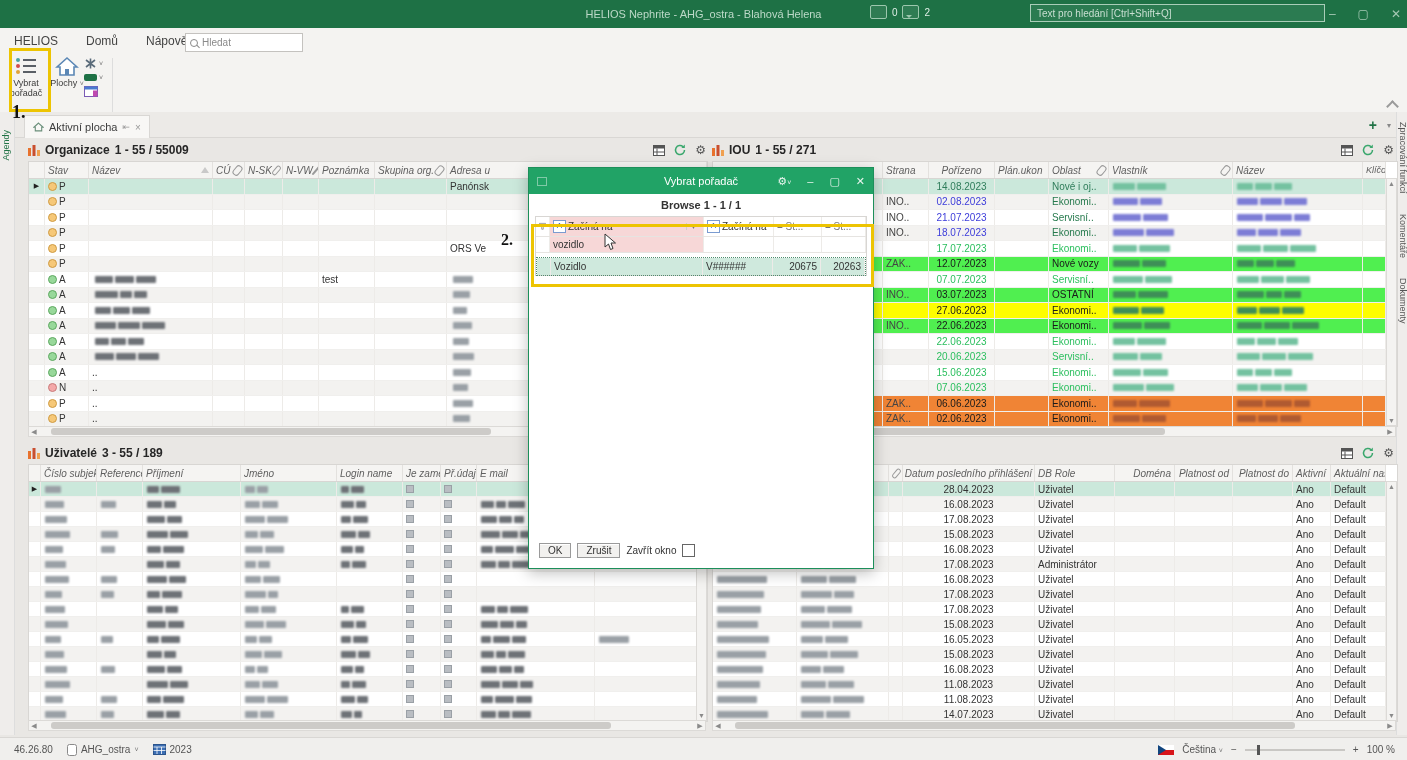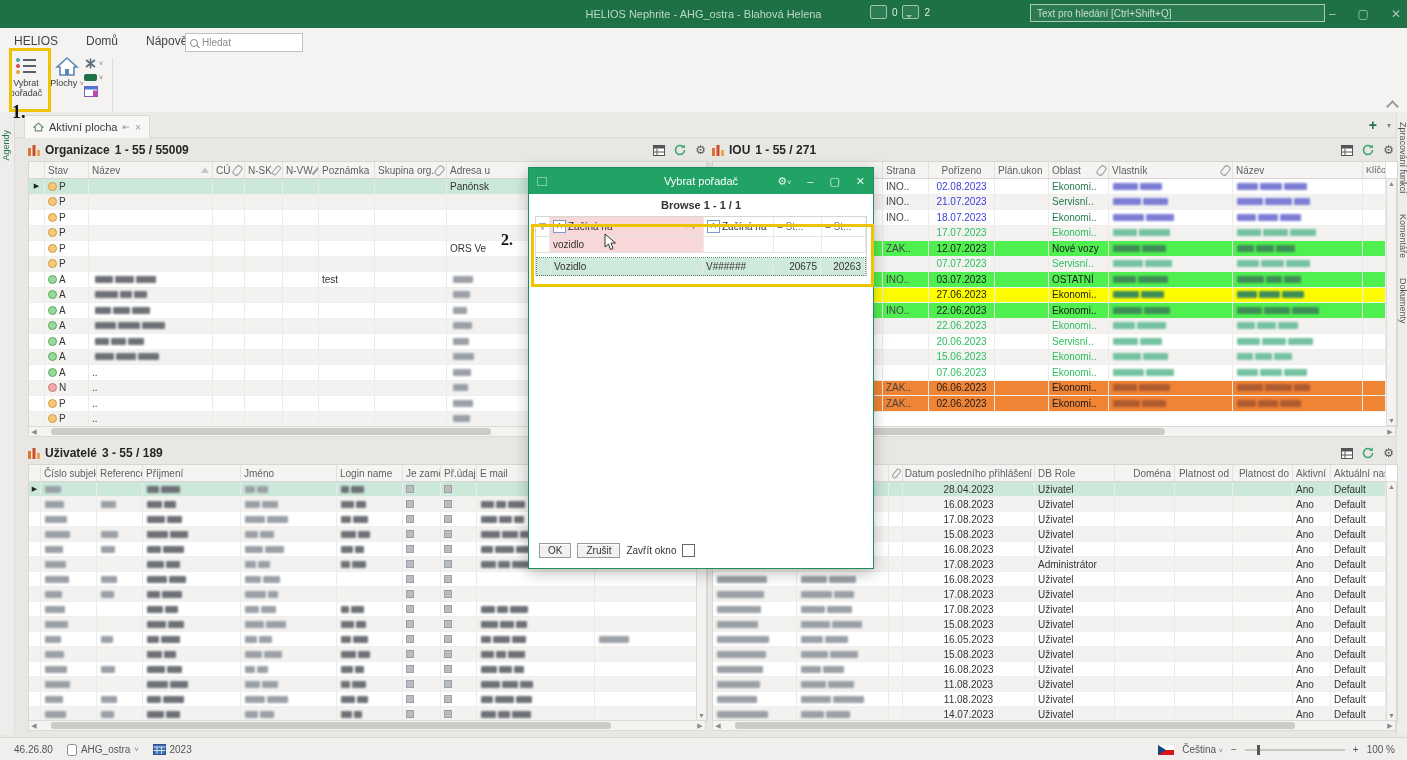--- a/index.html
+++ b/index.html
@@ -39,21 +39,21 @@
   
   #dock-left{left:0;top:112px;width:14px;height:623px;background:#efedeb;border-right:1px solid #ddd;}
   .vtext-left{position:absolute;left:1px;top:18px;writing-mode:vertical-rl;transform:rotate(180deg);font-size:9px;color:#217346;}
   #dock-right{left:1396px;top:112px;width:11px;height:623px;background:#efedeb;border-left:1px solid #ddd;}
   .vtab{writing-mode:vertical-rl;font-size:9px;color:#555;padding:10px 0;margin:0 auto;display:block;text-align:center;}
   
   .pane-title{position:absolute;height:20px;display:flex;align-items:center;gap:5px;font-size:12px;font-weight:bold;color:#262626;}
   .pane-icons{margin-left:auto;display:flex;align-items:center;gap:9px;}
   .gear{font-size:12px;color:#555;line-height:12px;}
   .grid{position:absolute;background:#fff;border:1px solid #d8d6d3;overflow:hidden;font-size:10px;}
-  .ghead{display:flex;background:#f5f4f2;border-bottom:1px solid #d8d6d3;color:#5f5f5f;height:16px;}
+  .ghead{display:flex;background:#f5f4f2;border-bottom:1px solid #d8d6d3;color:#5f5f5f;height:16px;font-style:italic;}
   .hcell{display:flex;align-items:center;border-right:1px solid #e3e1de;padding:0 3px;box-sizing:border-box;
          overflow:hidden;white-space:nowrap;gap:2px;}
   .hcell .grab{margin-left:auto;display:none;}
   .hcell.ic-clip .grab.clip-i{display:inline-block;}
   .hcell.ic-sort .grab.sort-i{display:inline-block;}
   .clip-i{width:5px;height:9px;border:1px solid #9a9a9a;border-radius:3px;transform:rotate(40deg);}
   .sort-i{width:0;height:0;border-left:4px solid transparent;border-right:4px solid transparent;border-bottom:6px solid #c9c9c9;}
   .grow{display:flex;height:15.5px;align-items:center;border-bottom:1px solid #f0efed;box-sizing:border-box;}
   .rows15 .grow{height:15px;}
   .grow:nth-child(even){background:#f3f2f0;}
@@ -687,20 +687,34 @@
         <span>Název</span>
 
       </div>
       <div class="hcell w-ikli ic-clip">
         <span>Klíčová slova</span>
 
       </div>
     </div>
   <div style="margin-right:11px;">
 
+  <div class="grow bg-selected fg-selgreen">
+        <div class="cell w-ihid"></div>
+        <div class="cell w-istr" style="color:#444;"></div>
+        <div class="cell w-ipor cd">14.08.2023</div>
+        <div class="cell w-ipla"></div>
+        <div class="cell w-iobl co">Nové i oj..</div>
+        <div class="cell w-ivla">
+          <span><i class="bl bl-teal" style="width:22px"></i><i class="bl bl-teal" style="width:29px"></i></span>
+        </div>
+        <div class="cell w-inaz">
+          <span><i class="bl bl-teal" style="width:16px"></i><i class="bl bl-teal" style="width:17px"></i><i class="bl bl-teal" style="width:18px"></i></span>
+        </div>
+        <div class="cell w-ikli"></div>
+      </div>
       <div class="grow fg-blue">
         <div class="cell w-ihid"></div>
         <div class="cell w-istr" style="color:#444;">INO..</div>
         <div class="cell w-ipor cd">02.08.2023</div>
         <div class="cell w-ipla"></div>
         <div class="cell w-iobl co">Ekonomi..</div>
         <div class="cell w-ivla">
           <span><i class="bl bl-blue" style="width:25px"></i><i class="bl bl-blue" style="width:22px"></i></span>
         </div>
         <div class="cell w-inaz">

